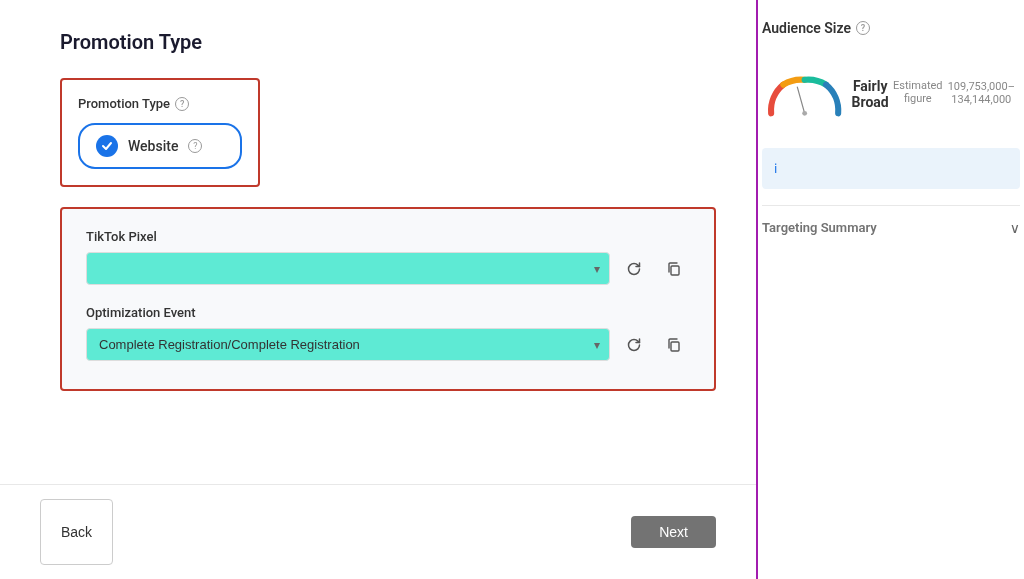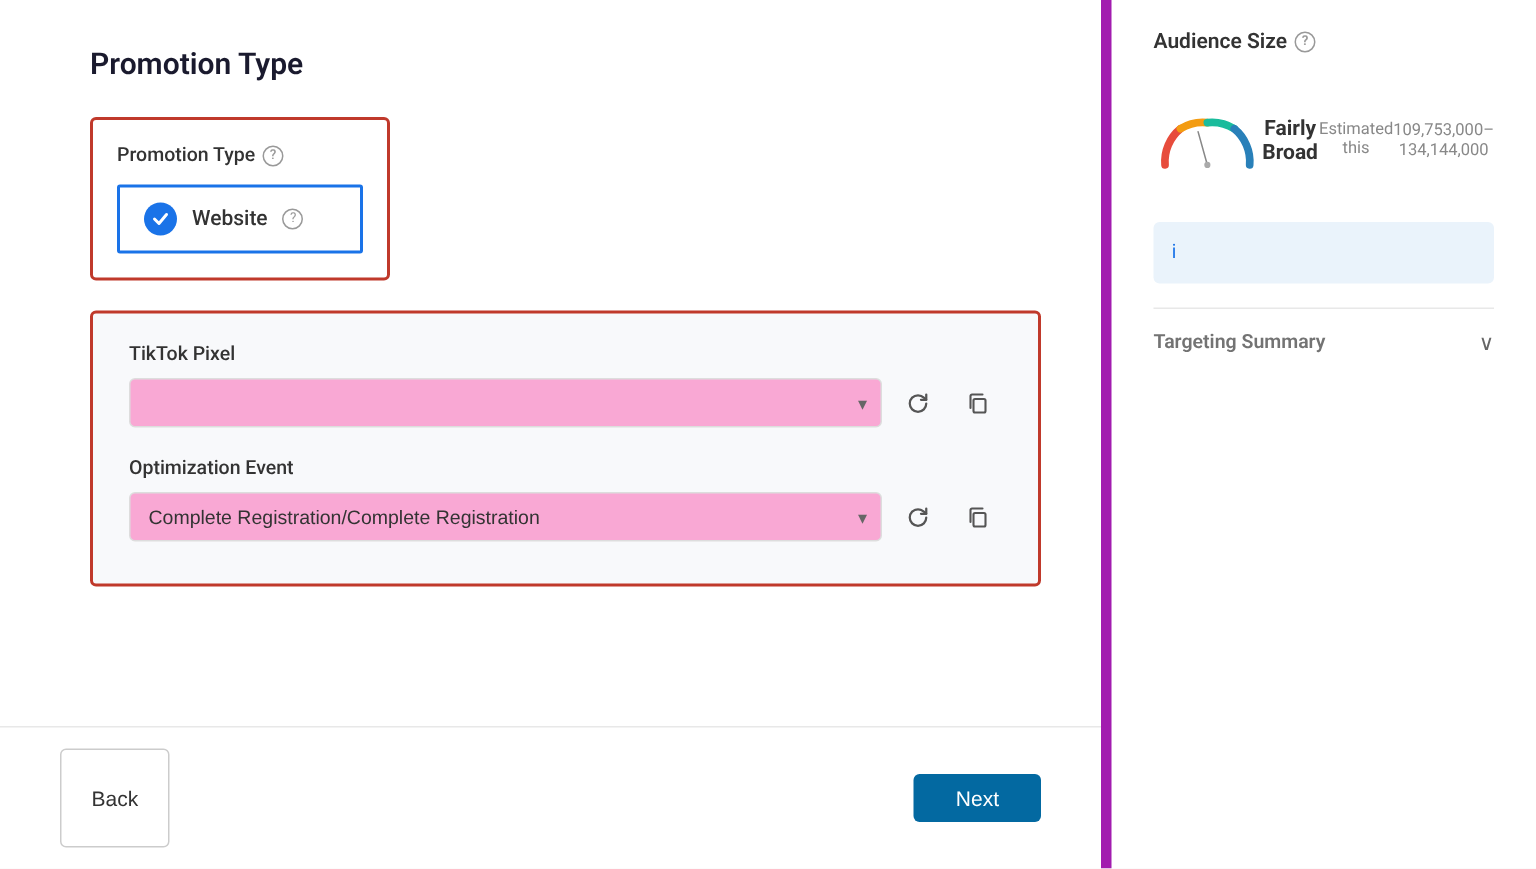--- a/index.html
+++ b/index.html
@@ -68,21 +68,21 @@
       display: inline-flex;
       align-items: center;
       justify-content: center;
       font-size: 9px;
       color: #999;
       cursor: pointer;
     }
 
     .option-card {
       border: 2px solid #1a73e8;
-      border-radius: 2px;
+      border-radius: 17px;
       padding: 10px 16px;
       display: flex;
       align-items: center;
       gap: 10px;
       background: #fff;
       min-width: 160px;
     }
 
     .check-icon {
       width: 22px;
@@ -137,21 +137,21 @@
     .select-wrapper {
       flex: 1;
       position: relative;
     }
 
     .select-input {
       width: 100%;
       padding: 8px 36px 8px 12px;
       border: 1px solid #ddd;
       border-radius: 4px;
-      background: #f9a8d4;
+      background: #5eead4;
       font-size: 13px;
       color: #999;
       appearance: none;
       cursor: pointer;
     }
 
     .select-input.has-value {
       color: #333;
     }
 
@@ -196,33 +196,33 @@
       background: #fff;
       font-size: 14px;
       cursor: pointer;
       color: #333;
     }
 
     .btn-next {
       padding: 8px 28px;
       border: none;
       border-radius: 4px;
-      background: #0369a1;
+      background: #737373;
       color: #fff;
       font-size: 14px;
       font-weight: 500;
       cursor: pointer;
     }
 
     
     .right-panel {
-      width: 290px;
+      width: 268px;
       background: #fff;
-      border-left: 7px solid #a21caf;
-      padding: 20px 28px;
+      border-left: 2px solid #a21caf;
+      padding: 20px 4px;
       overflow-y: auto;
     }
 
     .audience-title {
       font-size: 14px;
       font-weight: 600;
       color: #333;
       margin-bottom: 16px;
       display: flex;
       align-items: center;
@@ -399,21 +399,21 @@
         <path d="M 35 28 A 55 55 0 0 1 70 20" stroke="#f39c12" stroke-width="10" fill="none" stroke-linecap="round"></path>
 
         <path d="M 70 20 A 55 55 0 0 1 105 28" stroke="#1abc9c" stroke-width="10" fill="none" stroke-linecap="round"></path>
 
         <path d="M 105 28 A 55 55 0 0 1 125 75" stroke="#2980b9" stroke-width="10" fill="none" stroke-linecap="round"></path>
 
         <line x1="70" y1="75" x2="58" y2="32" stroke="#888" stroke-width="2" stroke-linecap="round"></line>
         <circle cx="70" cy="75" r="4" fill="#aaa"></circle>
       </svg>
       <div class="gauge-label">Fairly Broad</div>
-      <div class="gauge-sublabel">Estimated this</div>
+      <div class="gauge-sublabel">Estimated figure</div>
       <div class="gauge-range">109,753,000–134,144,000</div>
     </div>
 
     <div class="info-box">
       <span class="info-icon">ℹ</span>
     </div>
 
     <div class="targeting-summary">
       <span class="targeting-label">Targeting Summary</span>
       <span class="chevron-icon">∨</span>

